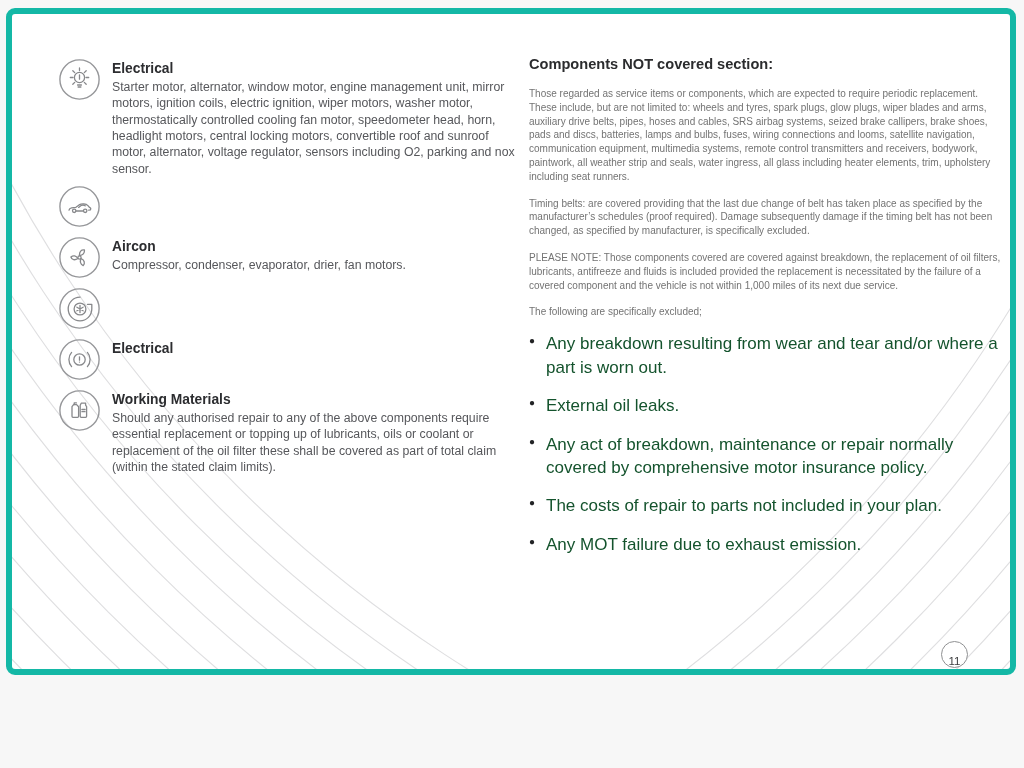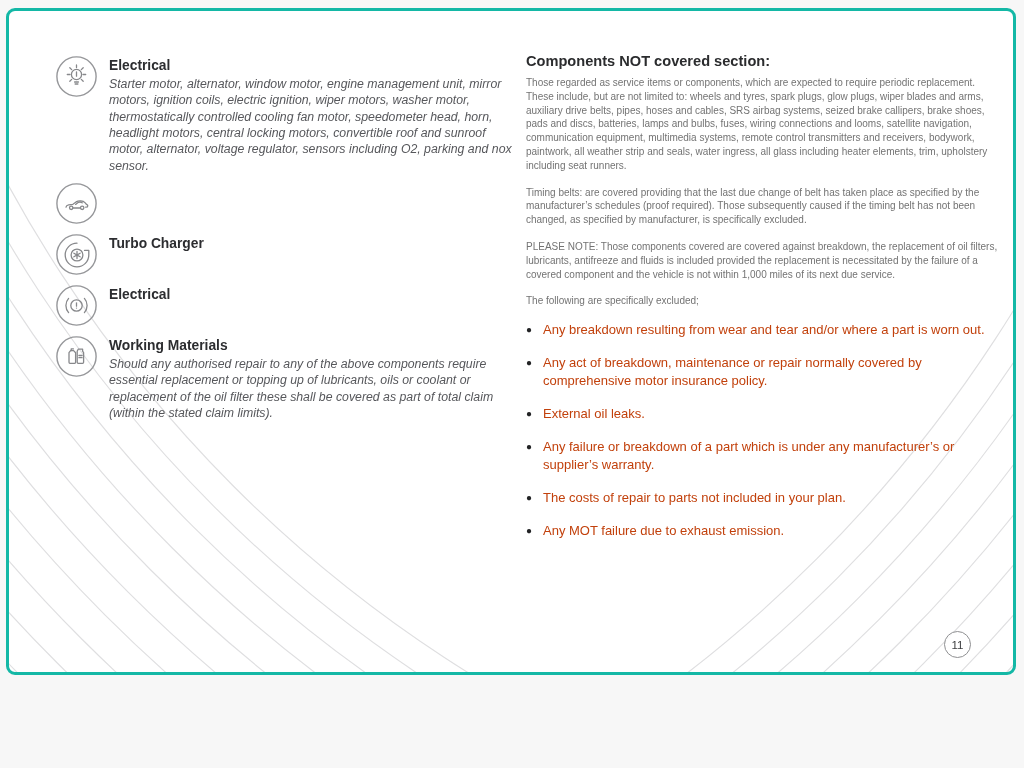--- a/index.html
+++ b/index.html
@@ -3,55 +3,55 @@
 <meta charset="utf-8">
 <style>
   html,body{margin:0;padding:0;}
   body{
     width:1024px;height:768px;position:relative;overflow:hidden;
     background:#f7f7f7;
     font-family:"Liberation Sans","DejaVu Sans",sans-serif;
   }
   .page{
     position:absolute;left:6px;top:8px;width:1010px;height:667px;
-    background:#ffffff;border:3px solid #14b8a6;border-radius:9px;
+    background:#ffffff;border:6px solid #14b8a6;border-radius:9px;
     box-sizing:border-box;overflow:hidden;
   }
   .watermark{position:absolute;left:0;top:0;width:100%;height:100%;pointer-events:none;}
   .content{position:absolute;left:0;top:0;width:100%;height:100%;}
 
   
   .col-left{position:absolute;left:46px;top:44px;width:462px;}
   .section{display:flex;gap:11px;margin-bottom:8px;}
   .icon-wrap{flex:0 0 43px;width:43px;height:43px;}
   .icon-wrap svg{width:43px;height:43px;display:block;}
   .icon-wrap svg *{fill:none;stroke:#87888b;stroke-width:1.3;stroke-linecap:round;stroke-linejoin:round;}
   .icon-wrap svg .ring{stroke:#96979a;stroke-width:1.4;}
   .icon-wrap svg .solid{fill:#87888b;stroke:none;}
   .sec-text{flex:1;}
   .sec-title{font-size:13.8px;font-weight:bold;color:#2c2d30;margin:3px 0 3px;}
-  .sec-body{font-size:12.3px;color:#56575b;line-height:1.33;font-style:italic;}
+  .sec-body{font-size:12.3px;color:#56575b;line-height:1.33;}
 
   
   .col-right{position:absolute;left:517px;top:42px;width:476px;}
-  .nc-heading{font-size:14.6px;font-weight:bold;color:#2b2c2e;margin:0 0 7px;}
+  .nc-heading{font-size:14.6px;font-weight:bold;color:#2b2c2e;margin:0 0 15px;}
   .nc-para{font-size:10px;color:#737373;line-height:1.38;margin:0 0 13px;}
   ul.nc-bullets{list-style:none;margin:6px 0 0;padding:0;}
   ul.nc-bullets li{
     position:relative;padding-left:17px;margin-bottom:15px;
-    font-size:13px;color:#c2410c;line-height:1.38;
+    font-size:17px;color:#14532d;line-height:1.38;
   }
   ul.nc-bullets li::before{
     content:"\25CF";position:absolute;left:0;top:2px;font-size:10px;color:#222325;
   }
 
   .page-number{
-    position:absolute;right:42px;bottom:14px;width:25px;height:25px;
+    position:absolute;right:42px;bottom:1px;width:25px;height:25px;
     border:1px solid #8f9092;border-radius:50%;
-    display:flex;align-items:center;justify-content:center;
+    display:flex;align-items:flex-end;justify-content:center;
     font-size:11.5px;color:#3d3e40;background:rgba(255,255,255,.85);
   }
 </style>
 </head>
 <body>
 
 <div class="page">
 
   <svg class="watermark" viewBox="0 0 1010 752" aria-hidden="true">
     <g fill="none" stroke="#d9d9db" stroke-width="1.3" opacity="0.85">
@@ -104,32 +104,46 @@
             <path d="M20.6 22.4 l2.5-1.9 c1.4-0.7 3.1-0.5 4.1 0.3"></path>
             <circle cx="16.2" cy="25.8" r="1.7"></circle>
             <circle cx="27.2" cy="25.8" r="1.7"></circle>
             <path d="M18.1 26 h7.2"></path>
           </svg>
         </div>
         <div class="sec-text">
         </div>
       </div>
 
+      <div class="section">
+        <div class="icon-wrap">
+          <svg viewBox="0 0 43 43">
+            <circle class="ring" cx="21.5" cy="21.5" r="19.6"></circle>
+            <circle cx="21.5" cy="21.5" r="1.6"></circle>
+            <path d="M21.5 19.6 c-0.3-3.8 1.8-6.2 4.9-5.6 c0.4 3.1-1.6 5.2-4.9 5.6 z"></path>
+            <path d="M23.1 22.5 c3.4 1.7 4.2 4.7 2.1 7.1 c-2.8-1.3-3.6-4.1-2.1-7.1 z"></path>
+            <path d="M19.9 22.5 c-3.1 2.1-6.1 1.5-7 -1.5 c2.4-2 5.2-1.4 7 1.5 z"></path>
+          </svg>
+        </div>
+        <div class="sec-text">
+          <div class="sec-title">Aircon</div>
+          <div class="sec-body">Compressor, condenser, evaporator, drier, fan motors.</div>
+        </div>
+      </div>
 
       <div class="section">
         <div class="icon-wrap">
           <svg viewBox="0 0 43 43">
             <circle class="ring" cx="21.5" cy="21.5" r="19.6"></circle>
             <path d="M22 10.2 a11.8 11.8 0 1 0 11.8 11.8 l0 -4.6 -4.3 0"></path>
             <circle cx="22" cy="22" r="5.9"></circle>
             <path d="M22 18.4 v7.2 M18.9 20.2 l6.2 3.6 M25.1 20.2 l-6.2 3.6"></path>
           </svg>
         </div>
         <div class="sec-text">
-          <div class="sec-title">Turbo Charger</div>
         </div>
       </div>
 
       <div class="section">
         <div class="icon-wrap">
           <svg viewBox="0 0 43 43">
             <circle class="ring" cx="21.5" cy="21.5" r="19.6"></circle>
             <circle cx="21.5" cy="21.5" r="5.7"></circle>
             <path d="M21.5 18.8 v3.4"></path>
             <circle class="solid" cx="21.5" cy="24.1" r="0.7"></circle>
@@ -156,28 +170,27 @@
           <div class="sec-title">Working Materials</div>
           <div class="sec-body">Should any authorised repair to any of the above components require essential replacement or topping up of lubricants, oils or coolant or replacement of the oil filter these shall be covered as part of total claim (within the stated claim limits).</div>
         </div>
       </div>
 
     </div>
 
     <div class="col-right">
       <h3 class="nc-heading">Components NOT covered section:</h3>
       <p class="nc-para">Those regarded as service items or components, which are expected to require periodic replacement. These include, but are not limited to: wheels and tyres, spark plugs, glow plugs, wiper blades and arms, auxiliary drive belts, pipes, hoses and cables, SRS airbag systems, seized brake callipers, brake shoes, pads and discs, batteries, lamps and bulbs, fuses, wiring connections and looms, satellite navigation, communication equipment, multimedia systems, remote control transmitters and receivers, bodywork, paintwork, all weather strip and seals, water ingress, all glass including heater elements, trim, upholstery including seat runners.</p>
-      <p class="nc-para">Timing belts: are covered providing that the last due change of belt has taken place as specified by the manufacturer’s schedules (proof required). Those subsequently caused if the timing belt has not been changed, as specified by manufacturer, is specifically excluded.</p>
+      <p class="nc-para">Timing belts: are covered providing that the last due change of belt has taken place as specified by the manufacturer’s schedules (proof required). Damage subsequently damage if the timing belt has not been changed, as specified by manufacturer, is specifically excluded.</p>
       <p class="nc-para">PLEASE NOTE: Those components covered are covered against breakdown, the replacement of oil filters, lubricants, antifreeze and fluids is included provided the replacement is necessitated by the failure of a covered component and the vehicle is not within 1,000 miles of its next due service.</p>
       <p class="nc-para">The following are specifically excluded;</p>
       <ul class="nc-bullets">
         <li>Any breakdown resulting from wear and tear and/or where a part is worn out.</li>
+        <li>External oil leaks.</li>
         <li>Any act of breakdown, maintenance or repair normally covered by comprehensive motor insurance policy.</li>
-        <li>External oil leaks.</li>
-        <li>Any failure or breakdown of a part which is under any manufacturer’s or supplier’s warranty.</li>
         <li>The costs of repair to parts not included in your plan.</li>
         <li>Any MOT failure due to exhaust emission.</li>
       </ul>
     </div>
 
     <div class="page-number">
       <span>11</span>
     </div>
 
   </div>

